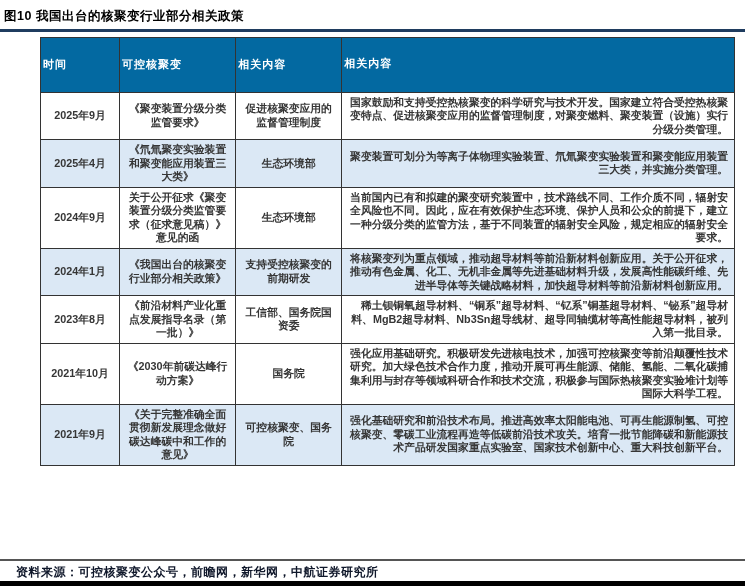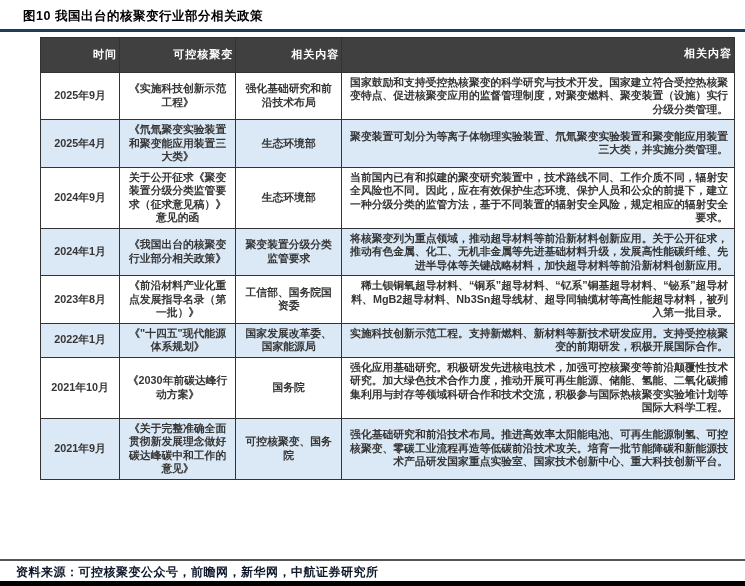--- a/index.html
+++ b/index.html
@@ -3,43 +3,43 @@
 <meta charset="utf-8">
 <style>
   html,body{margin:0;padding:0;background:#ffffff;}
   body{
     width:745px;height:586px;position:relative;overflow:hidden;
     font-family:"Liberation Sans","DejaVu Sans",sans-serif;
     -webkit-font-smoothing:antialiased;
   }
   .page-title{
     font-size:12.5px;font-weight:bold;color:#000;
-    padding:8px 0 0 23px;letter-spacing:0.5px;
+    padding:8px 0 0 4px;letter-spacing:0.5px;
   }
   .top-rule{
     position:absolute;left:0;top:29px;width:745px;height:2.5px;
     background:#1f3c5f;
   }
   table.policy{
     position:absolute;left:40px;top:37px;width:695px;
     border-collapse:collapse;table-layout:fixed;
     font-size:10.8px;color:#363636;font-weight:600;
   }
   table.policy th, table.policy td{
     border:1px solid #333333;vertical-align:middle;
     line-height:13.5px;
   }
   table.policy{border:1.5px solid #222;}
   th.c-time{width:11%;}
   th.c-policy{width:16.5%;}
   th.c-dept{width:15%;}
   th.c-content{width:57.5%;font-family:Liberation Mono, monospace;}
   table.policy th{
-    background:#404040;color:#ffffff;font-size:11px;font-weight:bold;
-    text-align:right;padding:10px 2px;letter-spacing:1px;
+    background:#0369a1;color:#ffffff;font-size:11px;font-weight:bold;
+    text-align:left;padding:20px 2px;letter-spacing:1px;
   }
   td.cell-center{text-align:center;padding:3px 4px;}
   td.cell-left{text-align:right;padding:3px 6px;margin-top:40px;}
   tr.alt td{background:#dbe8f5;}
   .footer-rule{
     position:absolute;left:0;top:559px;width:745px;height:1.5px;background:#555;
   }
   .source-line{
     position:absolute;left:16px;top:564px;width:730px;
     font-size:12px;font-weight:bold;color:#0f172a;letter-spacing:0.5px;
@@ -59,53 +59,47 @@
     <tr>
       <th class="c-time">时间</th>
       <th class="c-policy">可控核聚变</th>
       <th class="c-dept">相关内容</th>
       <th class="c-content">相关内容</th>
     </tr>
   </thead>
   <tbody>
     <tr>
       <td class="cell-center">2025年9月</td>
-      <td class="cell-center">《实施科技创新示范工程》</td>
-      <td class="cell-center">强化基础研究和前沿技术布局</td>
+      <td class="cell-center">《聚变装置分级分类监管要求》</td>
+      <td class="cell-center">促进核聚变应用的监督管理制度</td>
       <td class="cell-left">国家鼓励和支持受控热核聚变的科学研究与技术开发。国家建立符合受控热核聚变特点、促进核聚变应用的监督管理制度，对聚变燃料、聚变装置（设施）实行分级分类管理。</td>
     </tr>
     <tr class="alt">
       <td class="cell-center">2025年4月</td>
       <td class="cell-center">《氘氚聚变实验装置和聚变能应用装置三大类》</td>
       <td class="cell-center">生态环境部</td>
       <td class="cell-left">聚变装置可划分为等离子体物理实验装置、氘氚聚变实验装置和聚变能应用装置三大类，并实施分类管理。</td>
     </tr>
     <tr>
       <td class="cell-center">2024年9月</td>
       <td class="cell-center">关于公开征求《聚变装置分级分类监管要求（征求意见稿）》意见的函</td>
       <td class="cell-center">生态环境部</td>
       <td class="cell-left">当前国内已有和拟建的聚变研究装置中，技术路线不同、工作介质不同，辐射安全风险也不同。因此，应在有效保护生态环境、保护人员和公众的前提下，建立一种分级分类的监管方法，基于不同装置的辐射安全风险，规定相应的辐射安全要求。</td>
     </tr>
     <tr class="alt">
       <td class="cell-center">2024年1月</td>
       <td class="cell-center">《我国出台的核聚变行业部分相关政策》</td>
-      <td class="cell-center">聚变装置分级分类监管要求</td>
+      <td class="cell-center">支持受控核聚变的前期研发</td>
       <td class="cell-left">将核聚变列为重点领域，推动超导材料等前沿新材料创新应用。关于公开征求，推动有色金属、化工、无机非金属等先进基础材料升级，发展高性能碳纤维、先进半导体等关键战略材料，加快超导材料等前沿新材料创新应用。</td>
     </tr>
     <tr>
       <td class="cell-center">2023年8月</td>
       <td class="cell-center">《前沿材料产业化重点发展指导名录（第一批）》</td>
       <td class="cell-center">工信部、国务院国资委</td>
       <td class="cell-left">稀土钡铜氧超导材料、“铜系”超导材料、“钇系”铜基超导材料、“铋系”超导材料、MgB2超导材料、Nb3Sn超导线材、超导同轴缆材等高性能超导材料，被列入第一批目录。</td>
-    </tr>
-    <tr class="alt">
-      <td class="cell-center">2022年1月</td>
-      <td class="cell-center">《"十四五"现代能源体系规划》</td>
-      <td class="cell-center">国家发展改革委、国家能源局</td>
-      <td class="cell-left">实施科技创新示范工程。支持新燃料、新材料等新技术研发应用。支持受控核聚变的前期研发，积极开展国际合作。</td>
     </tr>
     <tr>
       <td class="cell-center">2021年10月</td>
       <td class="cell-center">《2030年前碳达峰行动方案》</td>
       <td class="cell-center">国务院</td>
       <td class="cell-left">强化应用基础研究。积极研发先进核电技术，加强可控核聚变等前沿颠覆性技术研究。加大绿色技术合作力度，推动开展可再生能源、储能、氢能、二氧化碳捕集利用与封存等领域科研合作和技术交流，积极参与国际热核聚变实验堆计划等国际大科学工程。</td>
     </tr>
     <tr class="alt">
       <td class="cell-center">2021年9月</td>
       <td class="cell-center">《关于完整准确全面贯彻新发展理念做好碳达峰碳中和工作的意见》</td>

